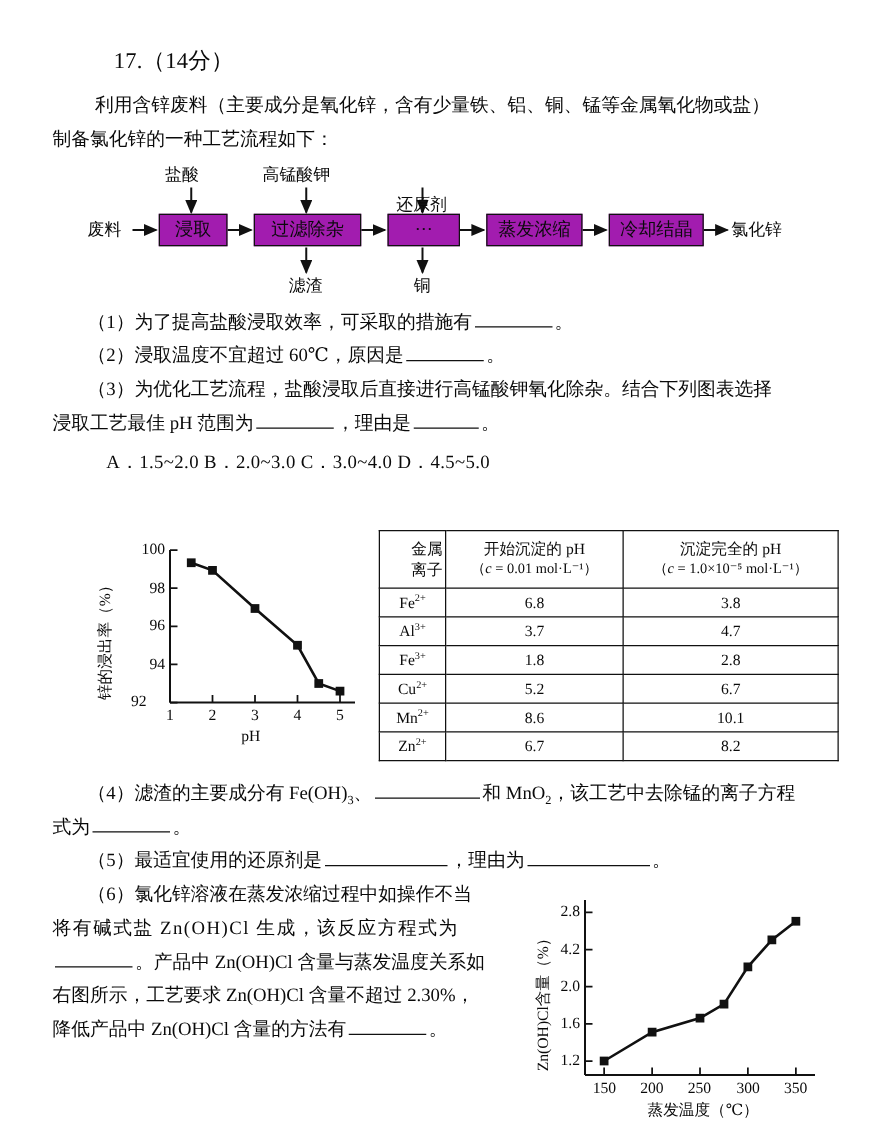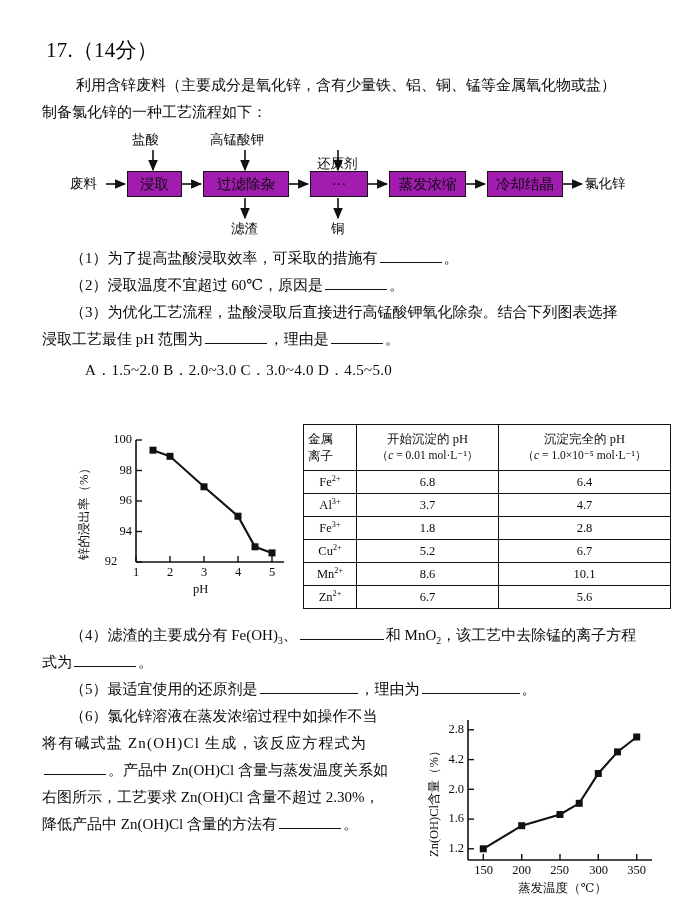--- a/index.html
+++ b/index.html
@@ -16,23 +16,24 @@
     overflow: hidden;
   }
   .page {
     position: absolute;
     inset: 0;
   }
 
   
   .q-head {
     position: absolute;
-    font-size: 21px;
+    font-size: 18px;
     letter-spacing: 0.2px;
     white-space: nowrap;
+    margin-left: 45px;
   }
   .para {
     position: absolute;
     font-size: 15px;
     line-height: 26px;
     white-space: nowrap;
   }
   .indent2 { text-indent: 2em; }
   .blank {
     display: inline-block;
@@ -111,21 +112,21 @@
     font-size: 12.5px;
     background: #fff;
   }
   #ptable td, #ptable th {
     border: 1.2px solid #111;
     text-align: center;
     padding: 2px 2px;
     font-weight: normal;
     line-height: 1.35;
   }
-  #ptable .col-ion   { width: 46px; text-align: left; padding-left: 4px; }
+  #ptable .col-ion   { width: 46px; text-align: right; padding-left: 4px; }
   #ptable .hd { height: 46px; }
   #ptable tbody tr { height: 22px; margin-top: 38px; }
   .ion-cell { text-align: left; padding-left: 4px; }
   .hdr-sub { font-size: 11.5px; }
   i.var { font-style: italic; }
 </style>
 </head>
 <body>
 
 <div class="page">
@@ -254,21 +255,21 @@
         <th>
           <div>沉淀完全的 pH</div>
           <div class="hdr-sub"><span>（</span><i class="var">c</i><span> = 1.0×10⁻⁵ mol·L⁻¹）</span></div>
         </th>
       </tr>
     </thead>
     <tbody>
       <tr>
         <td class="ion-cell"><span>Fe</span><sup>2+</sup></td>
         <td>6.8</td>
-        <td>6.4</td>
+        <td>3.8</td>
       </tr>
       <tr>
         <td class="ion-cell"><span>Al</span><sup>3+</sup></td>
         <td>3.7</td>
         <td>4.7</td>
       </tr>
       <tr>
         <td class="ion-cell"><span>Fe</span><sup>3+</sup></td>
         <td>1.8</td>
         <td>2.8</td>
@@ -279,21 +280,21 @@
         <td>6.7</td>
       </tr>
       <tr>
         <td class="ion-cell"><span>Mn</span><sup>2+</sup></td>
         <td>8.6</td>
         <td>10.1</td>
       </tr>
       <tr>
         <td class="ion-cell"><span>Zn</span><sup>2+</sup></td>
         <td>6.7</td>
-        <td>5.6</td>
+        <td>8.2</td>
       </tr>
     </tbody>
   </table>
 
   <div class="para" style="left:70px; top:622px;">
     <span>（4）滤渣的主要成分有 Fe(OH)</span><sub>3</sub><span>、</span><span class="blank b-long"></span><span>和 MnO</span><sub>2</sub><span>，该工艺中去除锰的离子方程</span>
   </div>
 
   <div class="para" style="left:42px; top:649px;">
     <span>式为</span><span class="blank b-med"></span><span>。</span>

